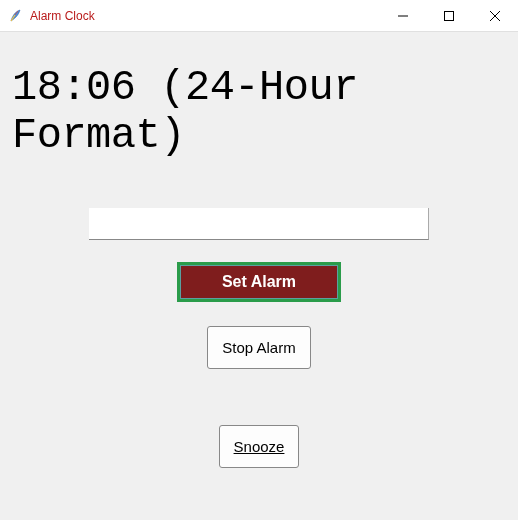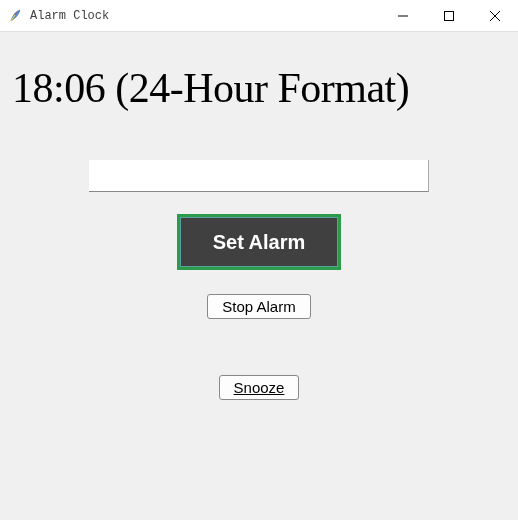--- a/index.html
+++ b/index.html
@@ -25,23 +25,22 @@
     .titlebar-icon {
       width: 16px;
       height: 16px;
       margin-right: 6px;
       display: flex;
       align-items: center;
       justify-content: center;
     }
     .titlebar-title {
       font-size: 12px;
-      color: #404040;
+      color: #b91c1c;
       flex: 0 0 auto;
-      font-family: Liberation Mono, monospace;
     }
     .titlebar-spacer {
       flex: 1;
     }
     .win-btn {
       width: 46px;
       height: 32px;
       display: flex;
       align-items: center;
       justify-content: center;
@@ -51,21 +50,21 @@
     }
     .content {
       padding-top: 32px;
     }
     .time-display {
       font-size: 42px;
       font-weight: 400;
       color: #000;
       text-align: left;
       padding-left: 12px;
-      font-family: Liberation Serif, serif;
+      font-family: Liberation Mono, monospace;
       letter-spacing: -0.5px;
     }
     .controls {
       margin-top: 48px;
       display: flex;
       flex-direction: column;
       align-items: center;
     }
     .alarm-input {
       width: 340px;
@@ -75,43 +74,43 @@
       border-right: 1px solid #aaa;
       background: #ffffff;
       font-size: 18px;
       padding: 2px 6px;
       outline: none;
       font-family: Arial, Helvetica, sans-serif;
     }
     .set-alarm-btn {
       margin-top: 22px;
       width: 164px;
-      height: 56px;
-      background: #404040;
+      height: 40px;
+      background: #7f1d1d;
       border: 3px solid #2a9c4a;
       outline: 1px solid #5aa0a0;
       outline-offset: -4px;
       color: #ffffff;
-      font-size: 20px;
+      font-size: 16px;
       font-weight: bold;
       font-family: Arial, Helvetica, sans-serif;
       cursor: pointer;
       display: flex;
       align-items: center;
       justify-content: center;
     }
     .standard-btn {
       background: #fdfdfd;
       border: 1px solid #888;
       border-radius: 3px;
       font-size: 15px;
       font-family: "Segoe UI", Tahoma, sans-serif;
       color: #000;
       cursor: pointer;
-      padding: 3px 14px;
+      padding: 12px 14px;
     }
     .stop-btn {
       margin-top: 24px;
     }
     .snooze-btn {
       margin-top: 56px;
       text-decoration: underline;
     }
   </style>
 </head>

